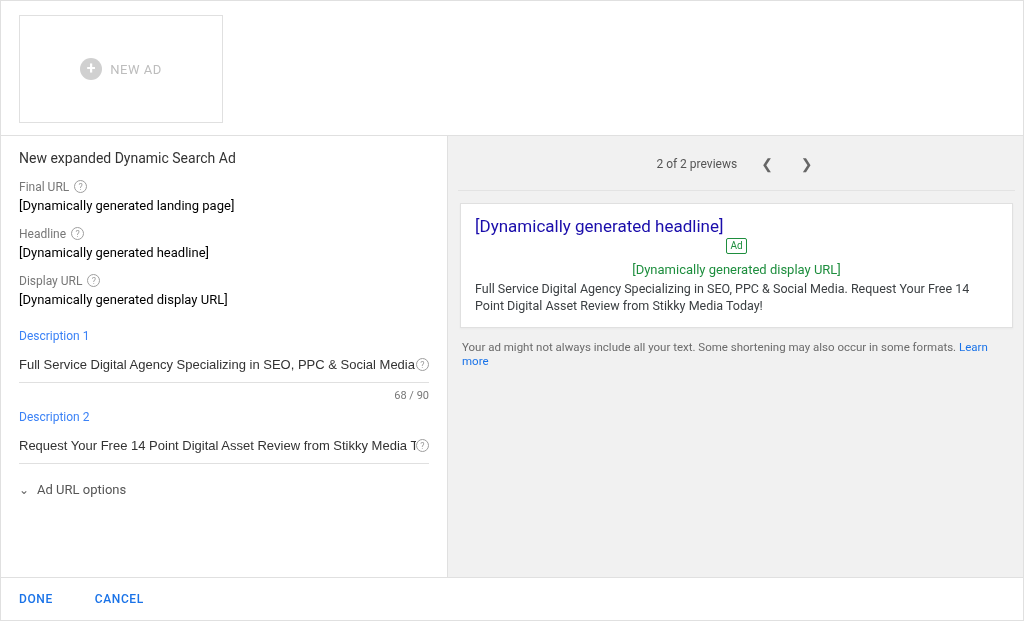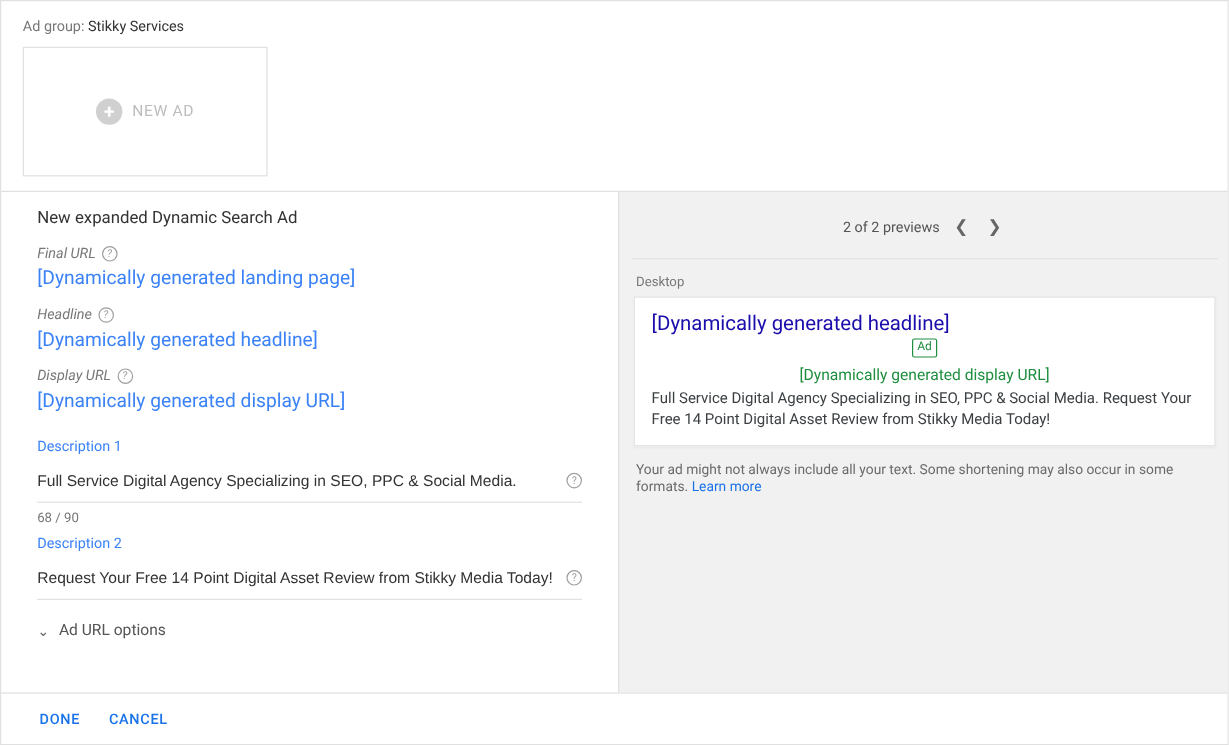--- a/index.html
+++ b/index.html
@@ -5,61 +5,57 @@
   * { box-sizing: border-box; margin: 0; padding: 0; }
   body { font-family: Roboto, Arial, sans-serif; background: #f8f8f8; font-size: 13px; color: #3c4043; }
   .wrap { width: 1024px; height: 621px; background: #fff; border: 1px solid #e0e0e0; margin: 0; display: flex; flex-direction: column; }
   .header { padding: 14px 18px 12px; }
   .adgroup-line { font-size: 12px; color: #777; margin-bottom: 10px; }
   .adgroup-name { color: #333; }
   .new-ad-card { width: 204px; height: 108px; border: 1px solid #e0e0e0; display: flex; align-items: center; justify-content: center; cursor: pointer; }
   .new-ad-inner { display: flex; align-items: center; gap: 8px; color: #bdbdbd; font-size: 13px; letter-spacing: 0.5px; }
   .plus-circle { width: 22px; height: 22px; border-radius: 50%; background: #d0d0d0; display: flex; align-items: center; justify-content: center; color: #fff; font-size: 16px; font-weight: bold; line-height: 1; }
   .body { flex: 1; display: flex; border-top: 1px solid #e0e0e0; }
-  .left { width: 514px; padding: 14px 30px; display: flex; flex-direction: column; }
+  .left { width: 446px; padding: 14px 18px; display: flex; flex-direction: column; }
   .right { flex: 1; background: #f1f1f1; border-left: 1px solid #e0e0e0; padding: 14px 8px 14px 10px; display: flex; flex-direction: column; }
   .form-title { font-size: 14px; color: #333; margin-bottom: 14px; }
   .field-block { margin-bottom: 14px; }
-  .field-label { font-size: 12px; color: #777; display: flex; align-items: flex-end; gap: 5px; margin-bottom: 4px; font-style: italic; }
+  .field-label { font-size: 12px; color: #777; display: flex; align-items: flex-start; gap: 5px; margin-bottom: 4px; }
   .help-icon { width: 13px; height: 13px; border-radius: 50%; border: 1px solid #9e9e9e; color: #9e9e9e; font-size: 9px; display: flex; align-items: center; justify-content: center; cursor: pointer; }
   .help-icon-right { margin-left: auto; }
-  .field-value { font-size: 16px; color: #3b82f6; }
+  .field-value { font-size: 13px; color: #000000; }
   .desc-block { margin-top: 8px; }
   .desc-label { font-size: 12px; color: #3b82f6; margin-bottom: 10px; }
   .desc-row { display: flex; align-items: center; }
   .desc-input { flex: 1; font-size: 13px; color: #333; border: none; outline: none; background: transparent; padding: 4px 0;}
   .underline { height: 1px; background: #e0e0e0; margin-top: 6px; }
-  .counter { font-size: 11px; color: #777; margin-top: 6px; }
+  .counter { font-size: 11px; color: #777; text-align: right; margin-top: 6px; }
   .expand-row { display: flex; align-items: center; gap: 8px; color: #555; font-size: 13px; margin-top: 18px; cursor: pointer; }
   .chevron { font-size: 12px; color: #666; }
-  .footer { border-top: 1px solid #e0e0e0; padding: 14px 32px; display: flex; gap: 24px; }
+  .footer { border-top: 1px solid #e0e0e0; padding: 14px 18px; display: flex; gap: 42px; }
   .btn { font-size: 12px; letter-spacing: 0.6px; color: #1a73e8; cursor: pointer; font-weight: 500; }
-  .preview-nav { display: flex; align-items: center; justify-content: center; gap: 8px; font-size: 12px; color: #555; padding: 2px 0 14px; border-bottom: 1px solid #e3e3e3; }
+  .preview-nav { display: flex; align-items: center; justify-content: center; gap: 20px; font-size: 12px; color: #555; padding: 2px 0 14px; border-bottom: 1px solid #e3e3e3; }
   .nav-chevron { cursor: pointer; color: #666; font-size: 14px; padding: 4px; }
   .preview-area { padding: 12px 2px; }
   .preview-label { font-size: 11px; color: #777; margin-bottom: 6px; padding-left: 2px; }
   .ad-preview { background: #fff; border: 1px solid #e0e0e0; padding: 12px 14px; box-shadow: 0 1px 2px rgba(0,0,0,0.04); }
   .ad-headline { color: #1a0dab; font-size: 17px; margin-bottom: 2px; }
   .ad-url-row { display: flex; align-items: center; gap: 8px; margin-bottom: 4px; flex-direction: column; }
   .ad-badge { border: 1px solid #1e8e3e; color: #1e8e3e; font-size: 10px; padding: 0 3px; border-radius: 2px; line-height: 14px; }
   .ad-display-url { color: #1e8e3e; font-size: 13px; }
   .ad-desc { font-size: 12.5px; color: #3c4043; line-height: 1.35; }
   .disclaimer { font-size: 11.5px; color: #6b6b6b; margin-top: 12px; padding: 0 2px; }
   .learn-link { color: #1a73e8; cursor: pointer; }
 </style>
 </head>
 <body>
 
 <div class="wrap">
 
   <div class="header">
-    <div class="adgroup-line">
-      <span>Ad group:</span>
-      <span class="adgroup-name">Stikky Services</span>
-    </div>
     <div class="new-ad-card">
       <div class="new-ad-inner">
         <span class="plus-circle">+</span>
         <span>NEW AD</span>
       </div>
     </div>
   </div>
 
   <div class="body">
 
@@ -115,21 +111,20 @@
       </div>
     </div>
 
     <div class="right">
       <div class="preview-nav">
         <span>2 of 2 previews</span>
         <span class="nav-chevron">❮</span>
         <span class="nav-chevron">❯</span>
       </div>
       <div class="preview-area">
-        <div class="preview-label">Desktop</div>
         <div class="ad-preview">
           <div class="ad-headline">[Dynamically generated headline]</div>
           <div class="ad-url-row">
             <span class="ad-badge">Ad</span>
             <span class="ad-display-url">[Dynamically generated display URL]</span>
           </div>
           <div class="ad-desc">Full Service Digital Agency Specializing in SEO, PPC &amp; Social Media. Request Your Free 14 Point Digital Asset Review from Stikky Media Today!</div>
         </div>
         <div class="disclaimer">
           <span>Your ad might not always include all your text. Some shortening may also occur in some formats.</span>

